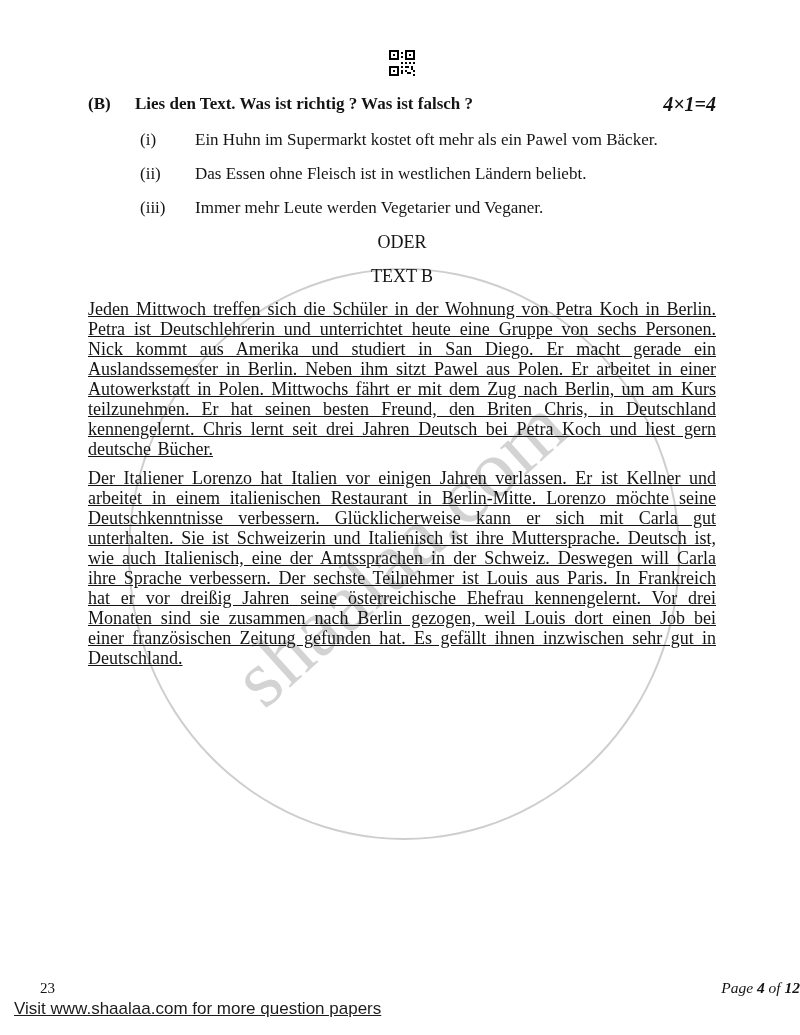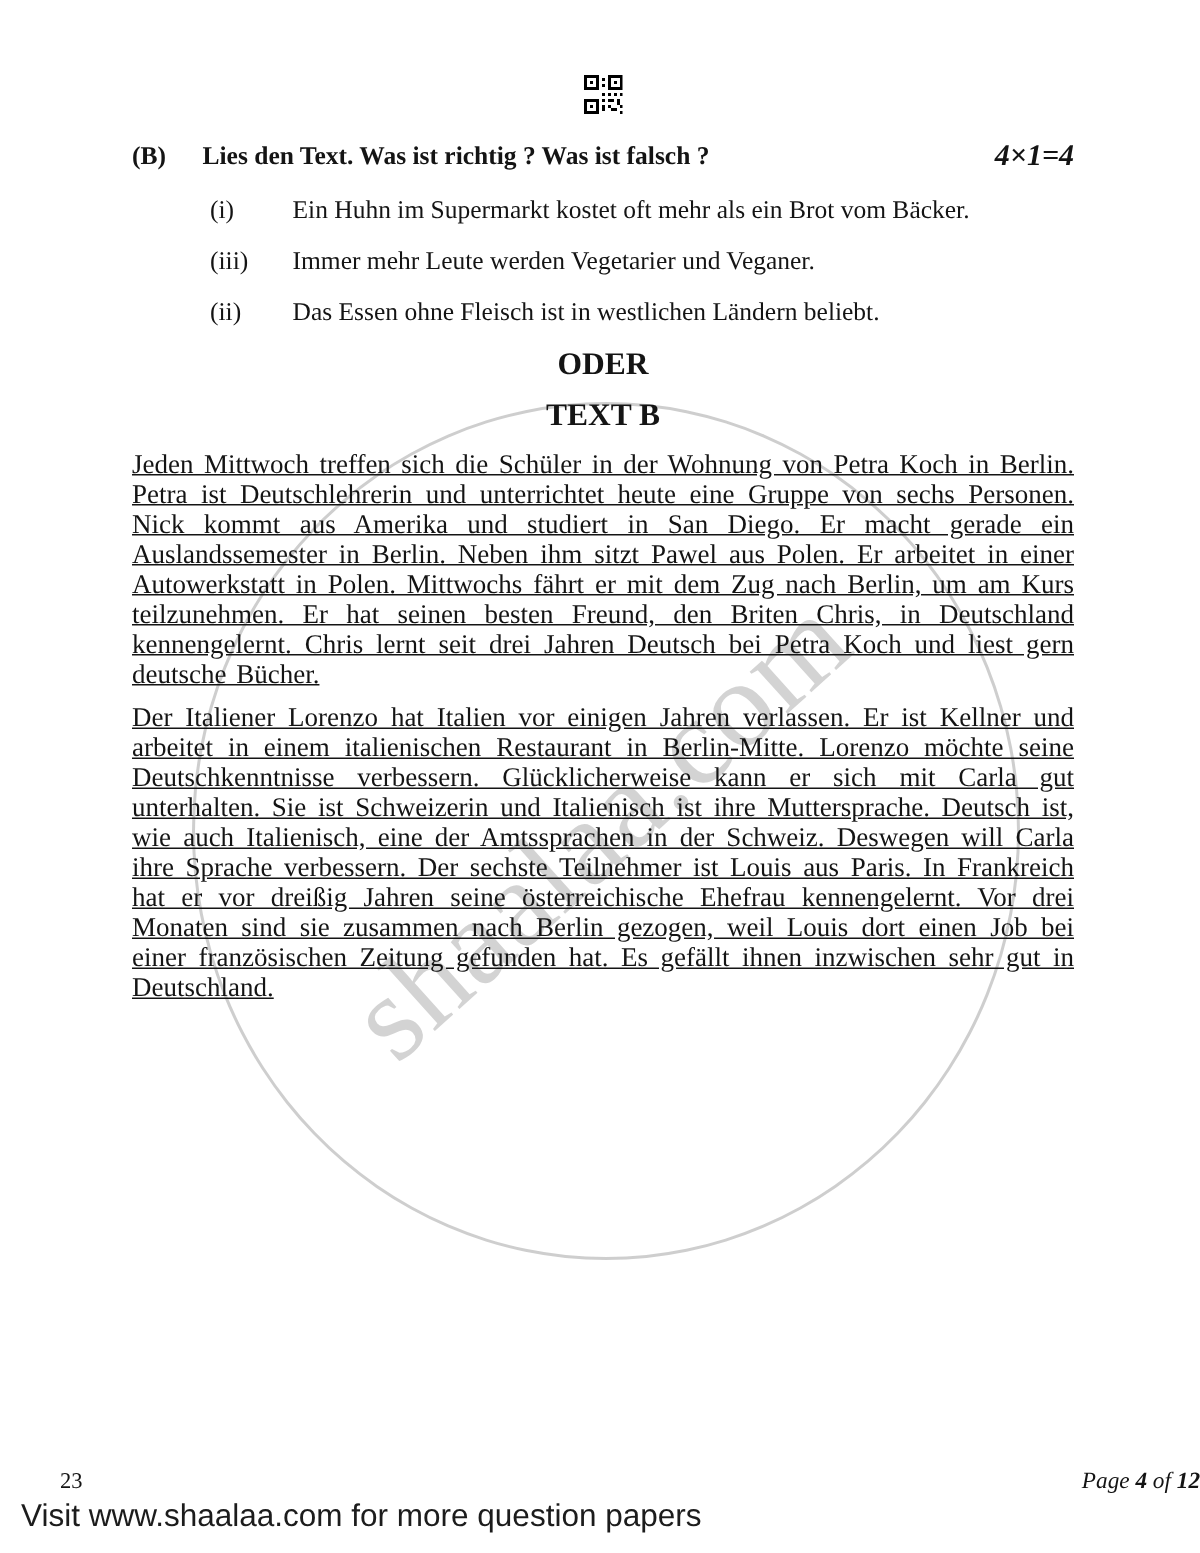--- a/index.html
+++ b/index.html
@@ -38,38 +38,38 @@
   .sec-header { display:flex; margin-top:12px; font-size:17px; line-height:28px; }
   .sec-label { width:47px; font-weight:bold; }
   .sec-title { flex:1; font-weight:bold; }
   .sec-marks { font-weight:bold; font-style:italic; font-size:20px; }
 
   .q-list { margin-top:8px; padding-left:52px; }
   .q-item { display:flex; margin-bottom:6px; font-size:17px; line-height:28px; }
   .q-num { width:55px; flex:0 0 55px; }
   .q-text { flex:1; text-align:justify; }
 
-  .center-heading { text-align:center; font-weight:bold; font-size:21px; line-height:28px; margin-top:6px; }
+  .center-heading { text-align:center; font-weight:normal; font-size:18px; line-height:28px; margin-top:6px; }
   .topic-heading { font-weight:bold; font-style:italic; font-size:18px; line-height:28px; margin-top:7px; }
 
   .para {
     font-size:18px; line-height:20px;
     text-align:justify; word-spacing:2px;
     margin-top:9px;
     text-decoration:underline;
   }
 
   .footer-row { position:absolute; top:979px; left:0; width:800px; z-index:2; font-size:15.5px; }
   .footer-left { position:absolute; left:40px; top:1px; font-size:15px; }
   .footer-center { width:100%; text-align:right; font-style:italic; }
   .footer-center b { font-weight:bold; }
   .visit-line {
     position:absolute; top:999px; left:14px; z-index:2;
     font-family:"Liberation Sans", sans-serif;
-    font-size:21px; color:#1c1c1c; white-space:nowrap;
+    font-size:17px; color:#1c1c1c; white-space:nowrap;text-decoration:underline;
   }
 </style>
 </head>
 <body>
 
 <div class="page">
 
   <div class="wm-circle"></div>
   <div class="wm-text">shaalaa.com</div>
 
@@ -86,29 +86,29 @@
 
     <div class="sec-header">
       <span class="sec-label">(B)</span>
       <span class="sec-title">Lies den Text. Was ist richtig ? Was ist falsch ?</span>
       <span class="sec-marks">4×1=4</span>
     </div>
 
     <div class="q-list">
       <div class="q-item">
         <span class="q-num">(i)</span>
-        <span class="q-text">Ein Huhn im Supermarkt kostet oft mehr als ein Brot vom Bäcker.</span>
+        <span class="q-text">Ein Huhn im Supermarkt kostet oft mehr als ein Pawel vom Bäcker.</span>
+      </div>
+      <div class="q-item">
+        <span class="q-num">(ii)</span>
+        <span class="q-text">Das Essen ohne Fleisch ist in westlichen Ländern beliebt.</span>
       </div>
       <div class="q-item">
         <span class="q-num">(iii)</span>
         <span class="q-text">Immer mehr Leute werden Vegetarier und Veganer.</span>
-      </div>
-      <div class="q-item">
-        <span class="q-num">(ii)</span>
-        <span class="q-text">Das Essen ohne Fleisch ist in westlichen Ländern beliebt.</span>
       </div>
     </div>
 
     <div class="center-heading">ODER</div>
     <div class="center-heading">TEXT B</div>
 
     <p class="para">Jeden Mittwoch treffen sich die Schüler in der Wohnung von Petra Koch in Berlin. Petra ist Deutschlehrerin und unterrichtet heute eine Gruppe von sechs Personen. Nick kommt aus Amerika und studiert in San Diego. Er macht gerade ein Auslandssemester in Berlin. Neben ihm sitzt Pawel aus Polen. Er arbeitet in einer Autowerkstatt in Polen. Mittwochs fährt er mit dem Zug nach Berlin, um am Kurs teilzunehmen. Er hat seinen besten Freund, den Briten Chris, in Deutschland kennengelernt. Chris lernt seit drei Jahren Deutsch bei Petra Koch und liest gern deutsche Bücher.</p>
     <p class="para">Der Italiener Lorenzo hat Italien vor einigen Jahren verlassen. Er ist Kellner und arbeitet in einem italienischen Restaurant in Berlin-Mitte. Lorenzo möchte seine Deutschkenntnisse verbessern. Glücklicherweise kann er sich mit Carla gut unterhalten. Sie ist Schweizerin und Italienisch ist ihre Muttersprache. Deutsch ist, wie auch Italienisch, eine der Amtssprachen in der Schweiz. Deswegen will Carla ihre Sprache verbessern. Der sechste Teilnehmer ist Louis aus Paris. In Frankreich hat er vor dreißig Jahren seine österreichische Ehefrau kennengelernt. Vor drei Monaten sind sie zusammen nach Berlin gezogen, weil Louis dort einen Job bei einer französischen Zeitung gefunden hat. Es gefällt ihnen inzwischen sehr gut in Deutschland.</p>
 
   </div>

